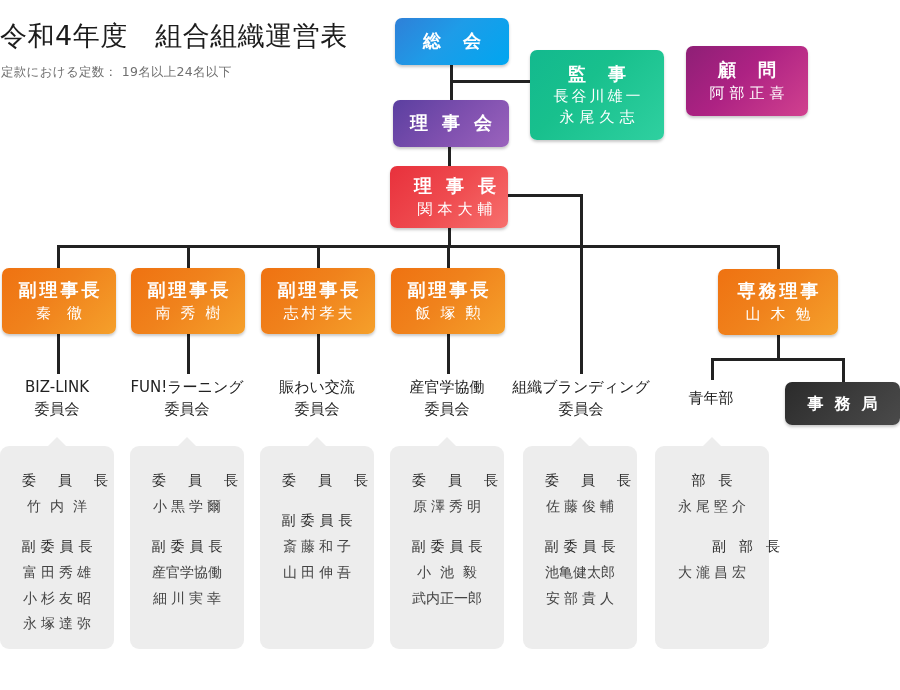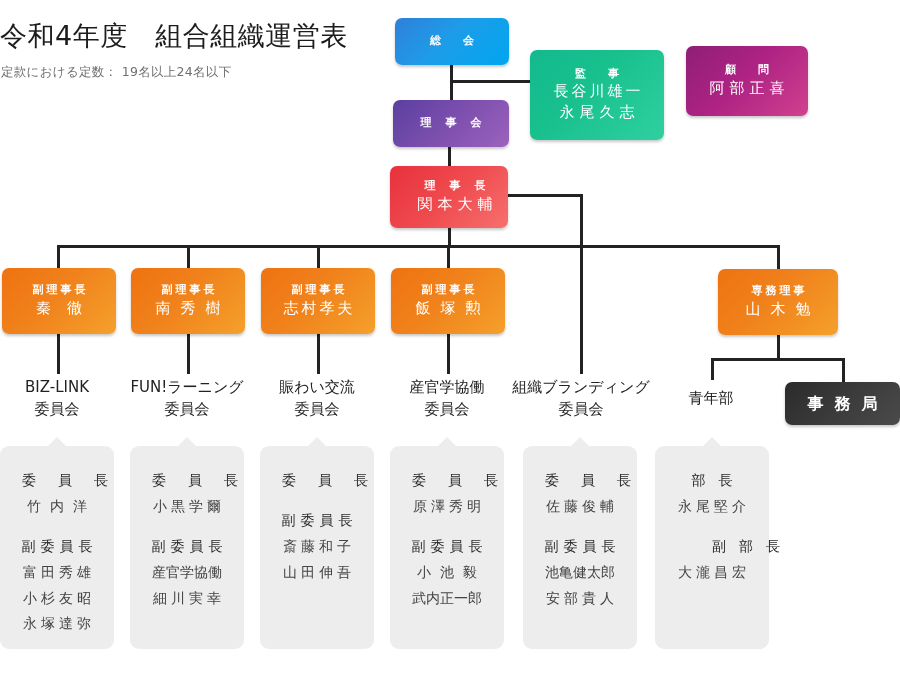--- a/index.html
+++ b/index.html
@@ -32,21 +32,21 @@
   .node {
     position: absolute;
     border-radius: 7px;
     color: #ffffff;
     display: flex; flex-direction: column;
     align-items: center; justify-content: center;
     box-shadow: 0 2px 3px rgba(0,0,0,0.22);
     text-align: center;
   }
   .node .role {
-    font-weight: bold; font-size: 11px;
+    font-weight: bold; font-size: 18px;
     letter-spacing: 7px; text-indent: 7px; line-height: 1.35;
     white-space: nowrap;
   }
   .node .person {
     font-size: 15px; letter-spacing: 5px; text-indent: 5px;
     line-height: 1.4; white-space: nowrap; font-weight: 400;
   }
   .node .role.wide { letter-spacing: 22px; text-indent: 22px; }
   .node .person.wide { letter-spacing: 16px; text-indent: 16px; }
   .node .role.mid { letter-spacing: 14px; text-indent: 14px; }

